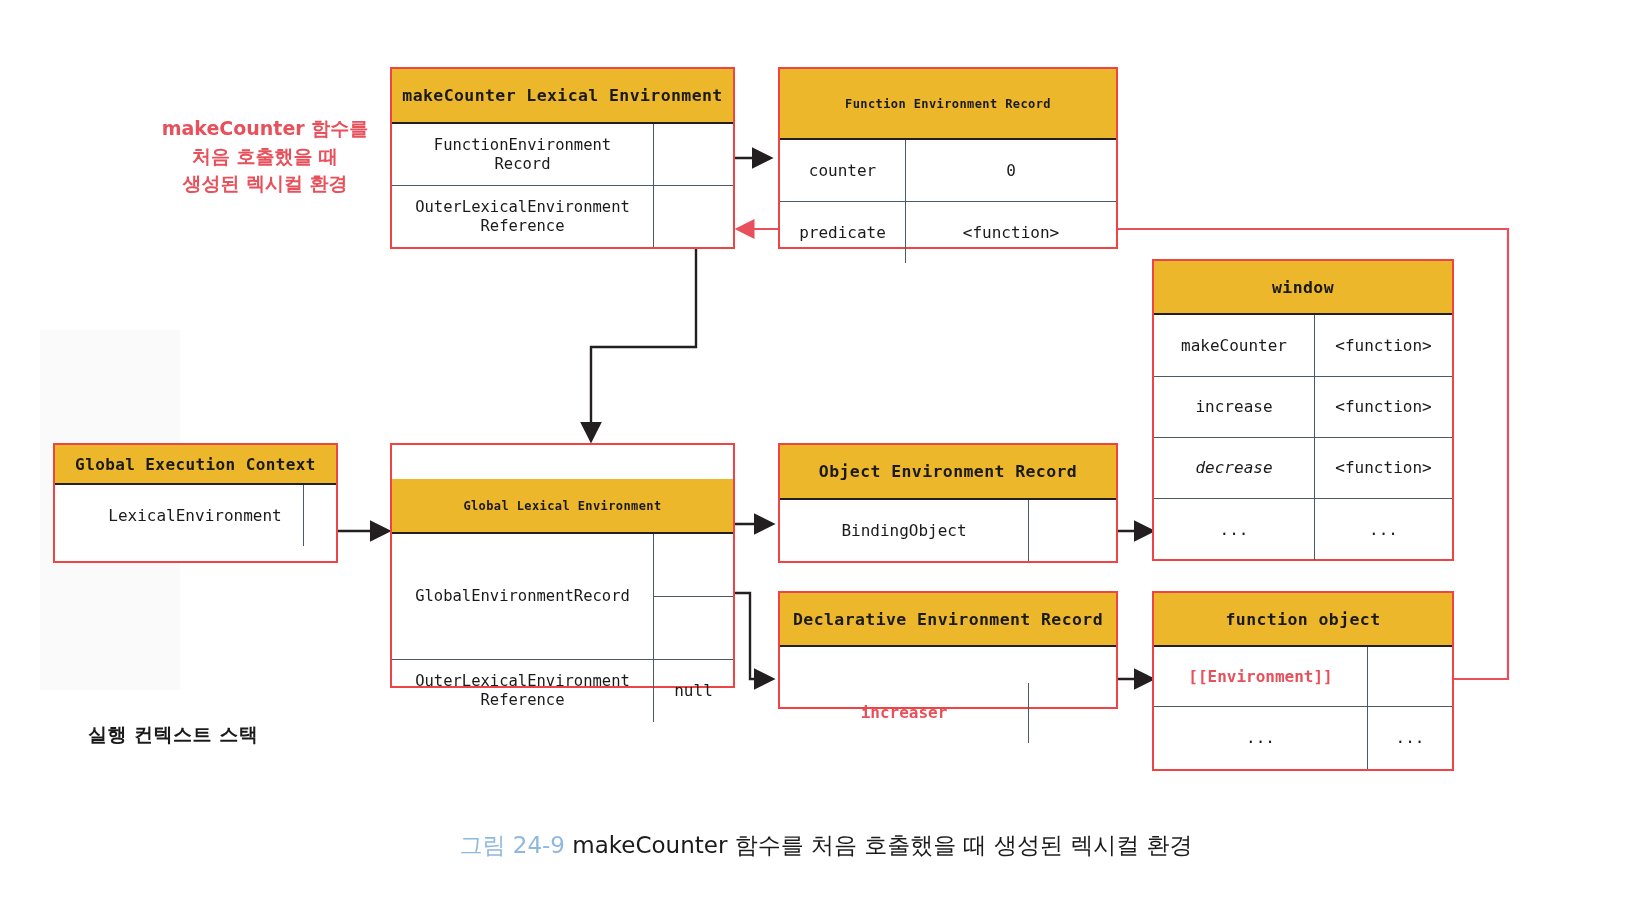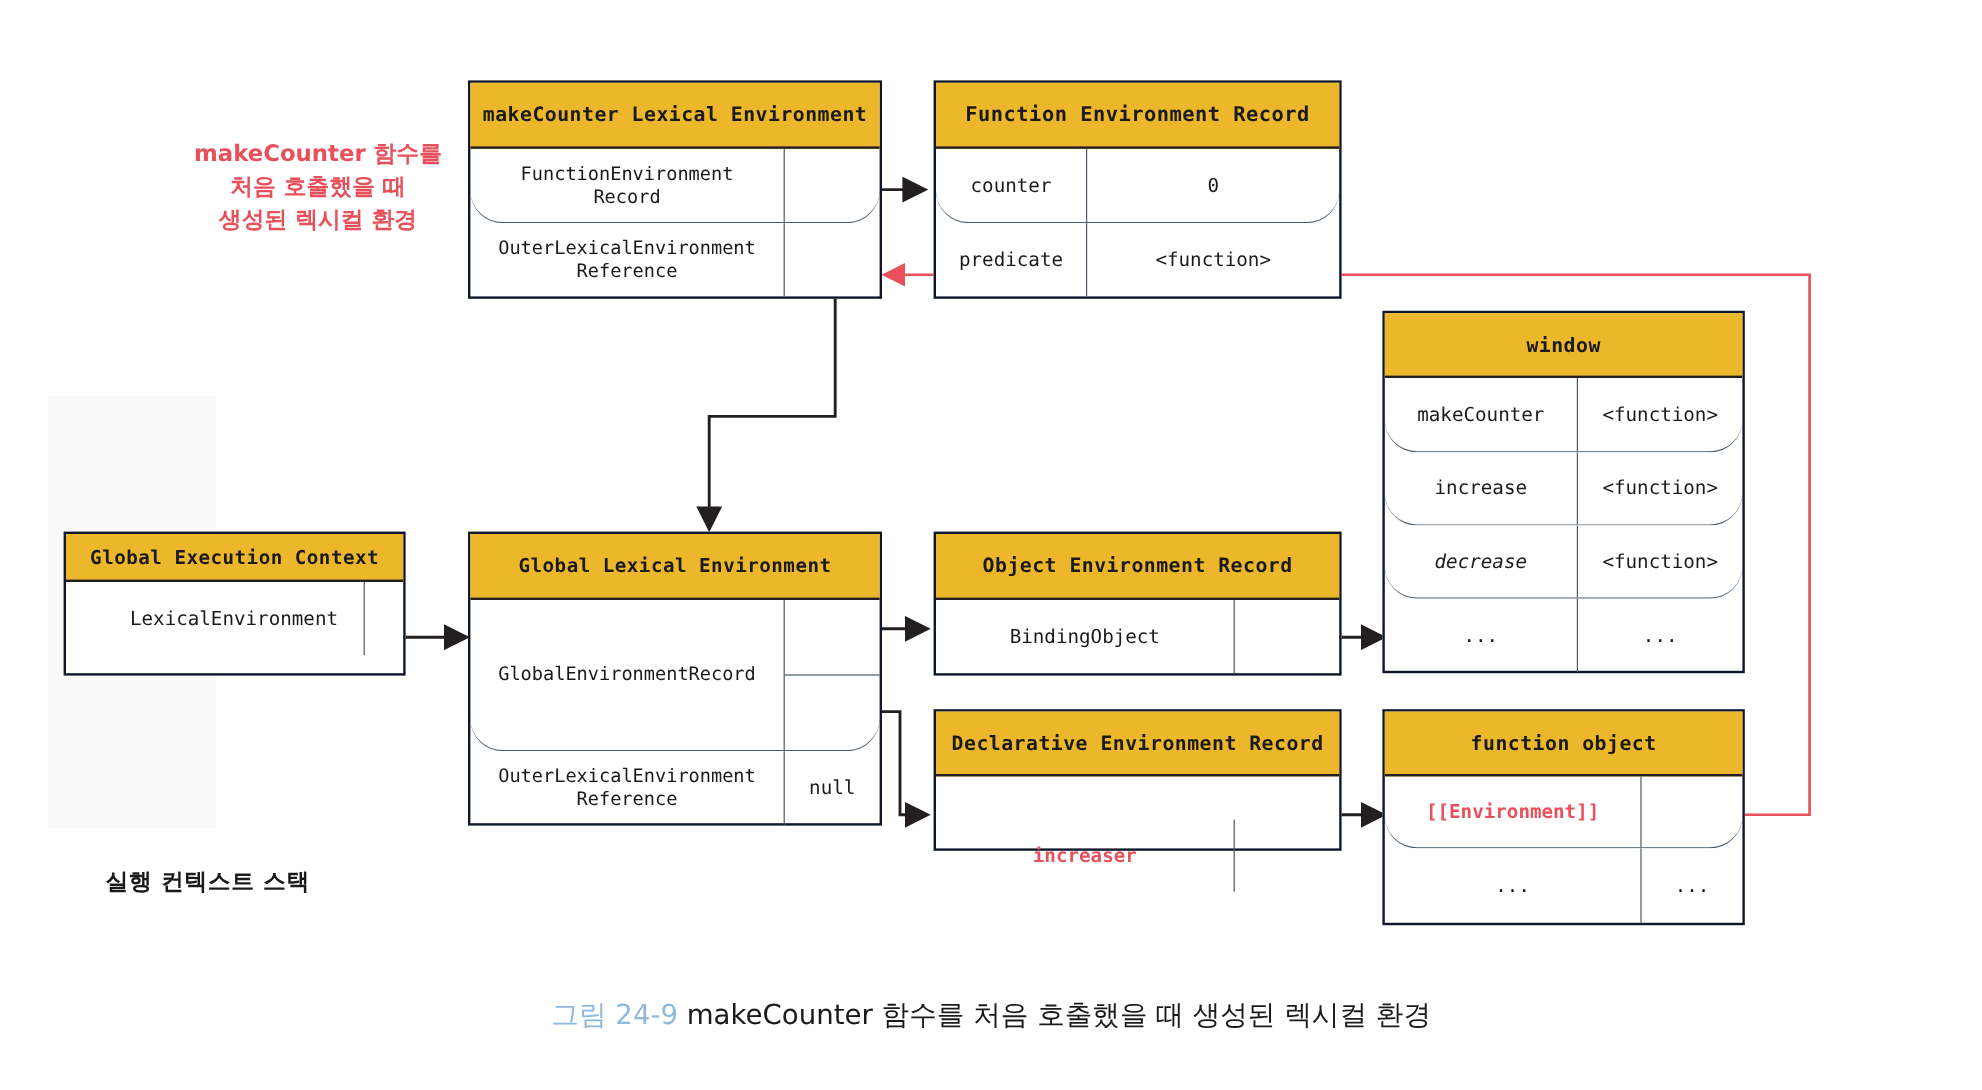--- a/index.html
+++ b/index.html
@@ -11,39 +11,38 @@
     overflow:hidden;
   }
   #stage{position:absolute;left:0;top:0;width:1652px;height:908px;}
 
   
   #wires{position:absolute;left:0;top:0;width:1652px;height:908px;pointer-events:none;}
 
   
   .box{
     position:absolute;
-    border:2px solid #0f172a;
+    border:2px solid #ef4444;
     background:#ffffff;
     box-sizing:border-box;
   }
   .box .hdr{
     background:#edb72c;
     border-bottom:2px solid #231f20;
     text-align:center;
     font-weight:bold;
     color:#1a1a1a;
     letter-spacing:.4px;
     display:flex;align-items:center;justify-content:center;
     box-sizing:border-box;
   }
   .row{
     display:flex;
     box-sizing:border-box;
     border-bottom:1.5px solid #4a5a66;
-    border-radius:27px;
   }
   .row:last-child{border-bottom:none;}
   .cell{
     display:flex;align-items:center;justify-content:center;
     text-align:center;
     box-sizing:border-box;
     color:#1a1a1a;
     line-height:1.2;
     position:relative;
   }
@@ -159,21 +158,21 @@
       <div class="cell" style="flex:1;height:100%;"></div>
     </div>
     <div class="row" style="height:61px;border-bottom:none;">
       <div class="cell left" style="width:262px;height:100%;font-size:15.5px;white-space:pre-line;">OuterLexicalEnvironment
 Reference</div>
       <div class="cell" style="flex:1;height:100%;"></div>
     </div>
   </div>
 
   <div class="box" style="left:778px;top:67px;width:340px;height:182px;">
-    <div class="hdr" style="height:55px;font-size:17px;">Function Environment Record</div>
+    <div class="hdr" style="height:71px;font-size:12px;">Function Environment Record</div>
     <div class="row" style="height:62px;">
       <div class="cell left" style="width:126px;height:100%;font-size:16px;">counter</div>
       <div class="cell" style="flex:1;height:100%;font-size:16px;">0</div>
     </div>
     <div class="row" style="height:61px;border-bottom:none;">
       <div class="cell left" style="width:126px;height:100%;font-size:16px;">predicate</div>
       <div class="cell" style="flex:1;height:100%;font-size:16px;">&lt;function&gt;</div>
     </div>
   </div>
 
@@ -199,21 +198,21 @@
 
   <div class="box" style="left:53px;top:443px;width:285px;height:120px;">
     <div class="hdr" style="height:40px;font-size:16px;">Global Execution Context</div>
     <div class="row" style="height:61px;border-bottom:none;">
       <div class="cell left" style="width:217px;height:100%;font-size:16px;margin-left:32px;">LexicalEnvironment</div>
       <div class="cell" style="flex:1;height:100%;"></div>
     </div>
   </div>
 
   <div class="box" style="left:390px;top:443px;width:345px;height:245px;">
-    <div class="hdr" style="height:55px;font-size:16px;">Global Lexical Environment</div>
+    <div class="hdr" style="height:55px;font-size:12px;margin-top:34px;">Global Lexical Environment</div>
     <div class="row" style="height:126px;">
       <div class="cell left" style="width:262px;height:100%;font-size:15.5px;">GlobalEnvironmentRecord</div>
       <div class="split" style="flex:1;height:100%;">
         <div class="sub divider"></div>
         <div class="sub"></div>
       </div>
     </div>
     <div class="row" style="height:62px;border-bottom:none;">
       <div class="cell left" style="width:262px;height:100%;font-size:15.5px;white-space:pre-line;">OuterLexicalEnvironment
 Reference</div>

